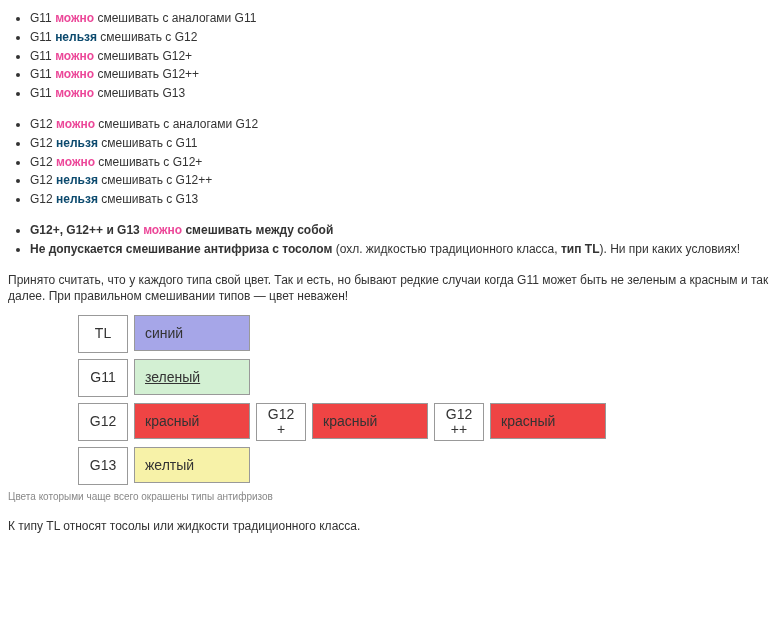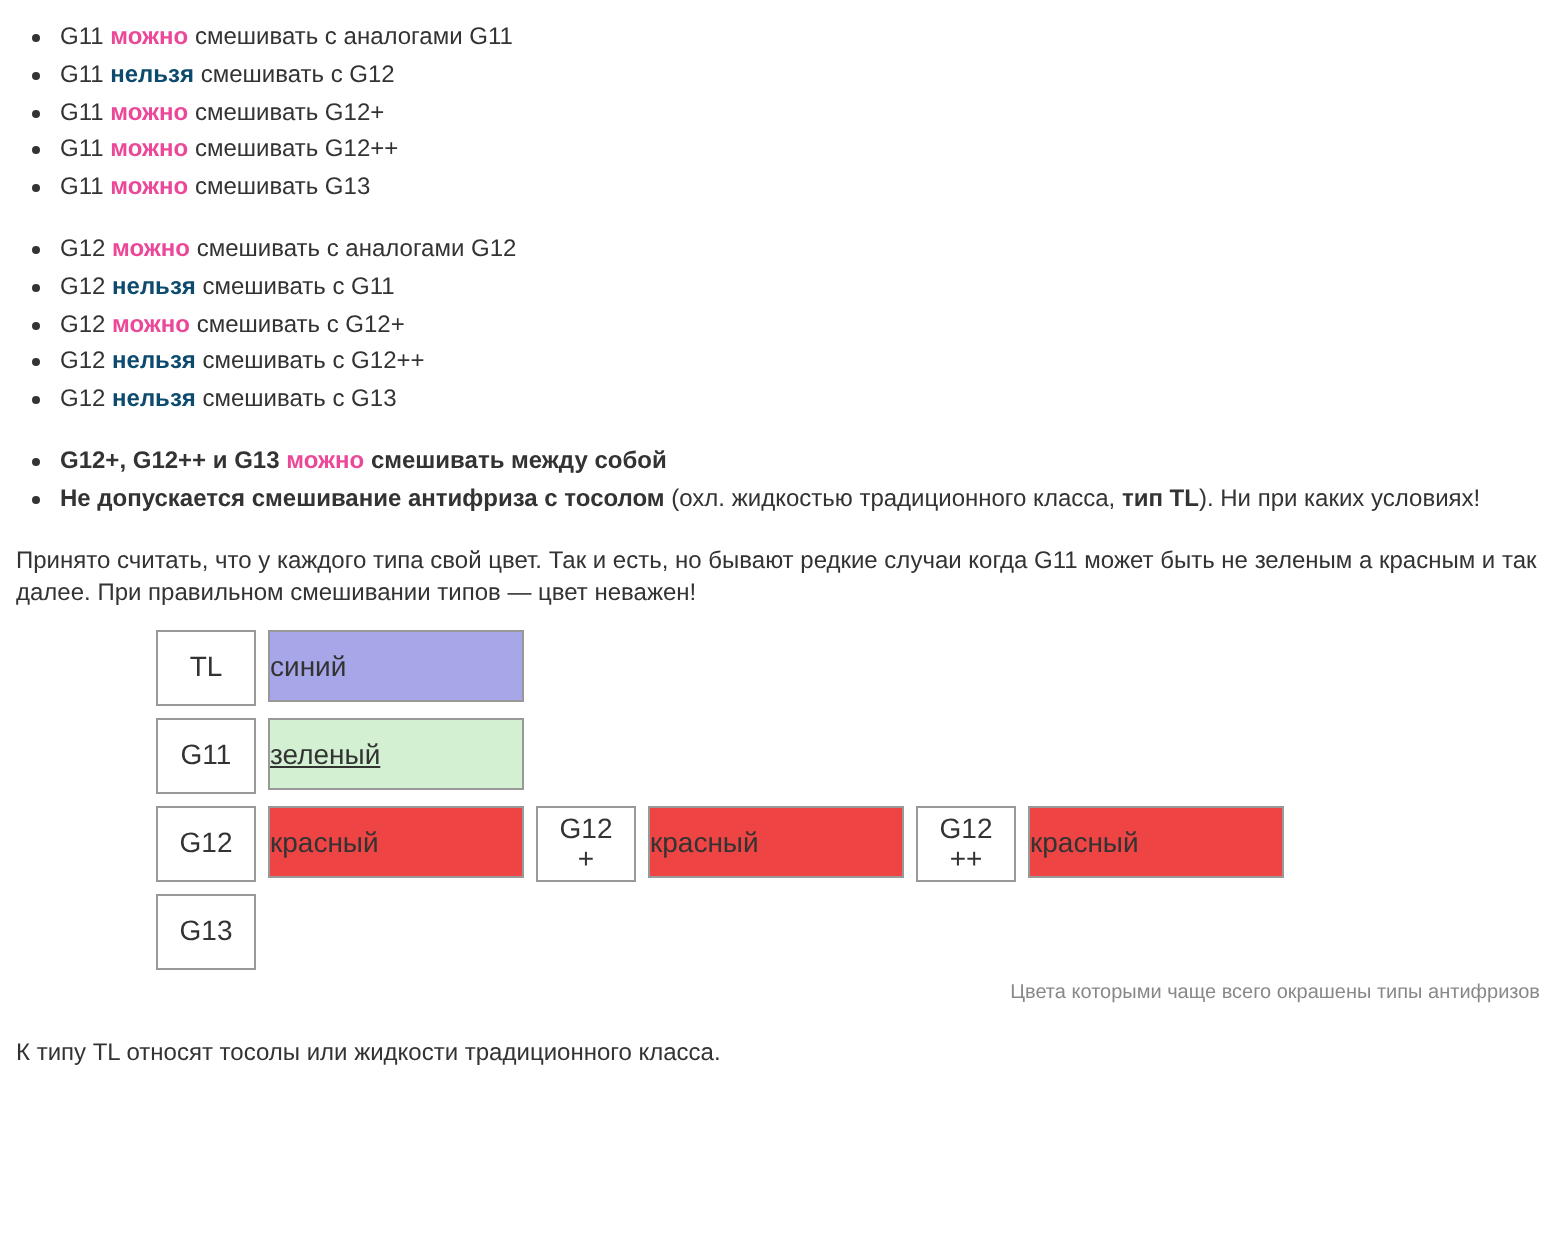--- a/index.html
+++ b/index.html
@@ -38,38 +38,39 @@
     display: flex;
     align-items: center;
     justify-content: center;
     font-weight: normal;
     font-size: 14px;
     margin-right: 6px;
     line-height: 1.1;
     text-align: center;
   }
   .color {
-    width: 128px;
+    width: 116px;
     height: 36px;
     border: 1px solid #999;
     display: flex;
     align-items: center;
+    padding-left: 10px;
     font-size: 14px;
     margin-right: 6px;
     box-sizing: border-box;
   }
   .blue   { background: #a6a6e8; }
   .green  { background: #d3f0d3; text-decoration: underline; }
   .red    { background: #ef4444; text-align: center; }
   .yellow { background: #f7f2a8; }
 
   .caption {
     font-size: 10px;
     color: #888;
-    text-align: right;
+    text-align: left;
     margin: 4px 0 16px 0;
   }
 </style>
 </head>
 <body>
 
 <ul id="list-g11">
     <li>G11 <span class="mozhno">можно</span> смешивать с аналогами G11</li>
     <li>G11 <span class="nelzya">нельзя</span> смешивать с G12</li>
     <li>G11 <span class="mozhno">можно</span> смешивать G12+</li>
@@ -102,17 +103,18 @@
     <div class="row">
       <div class="label">G12</div>
       <div class="color red">красный</div>
       <div class="label">G12<br>+</div>
       <div class="color red">красный</div>
       <div class="label">G12<br>++</div>
       <div class="color red">красный</div>
     </div>
     <div class="row">
       <div class="label">G13</div>
+      <div class="color yellow">желтый</div>
     </div>
   </div>
 <div class="caption">Цвета которыми чаще всего окрашены типы антифризов</div>
 
 <p>К типу TL относят тосолы или жидкости традиционного класса.</p>
 
 </body></html>

